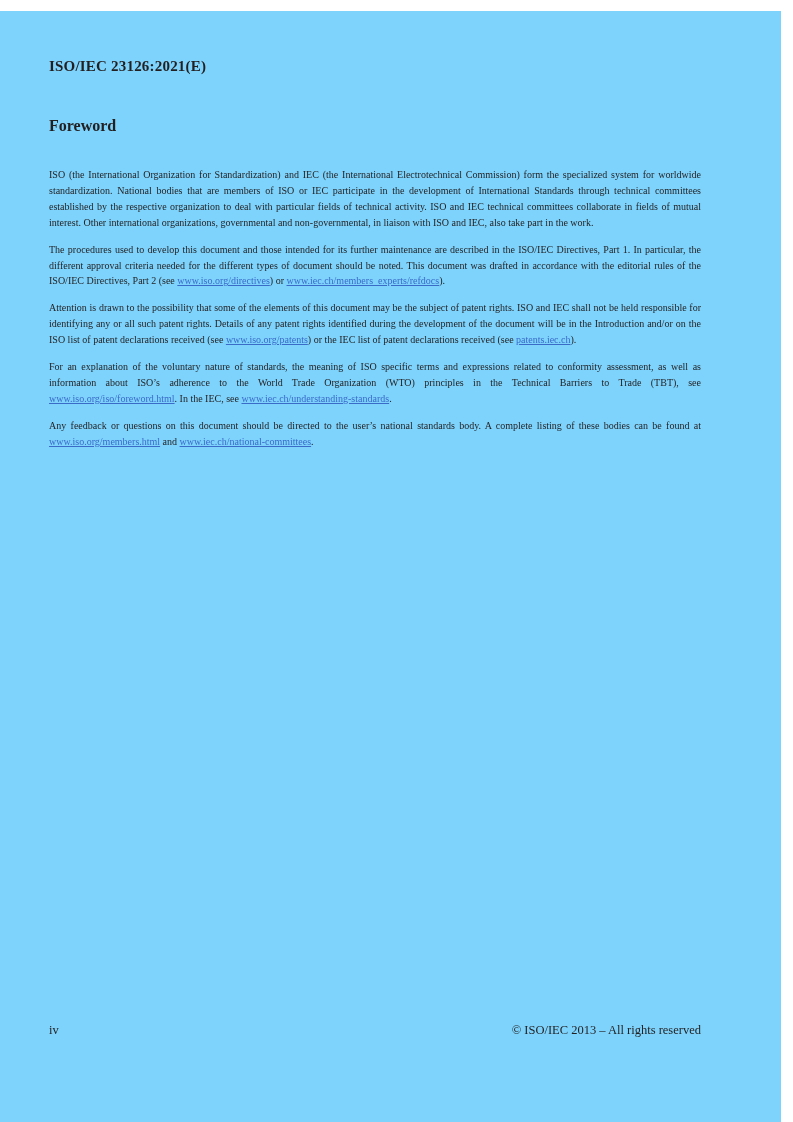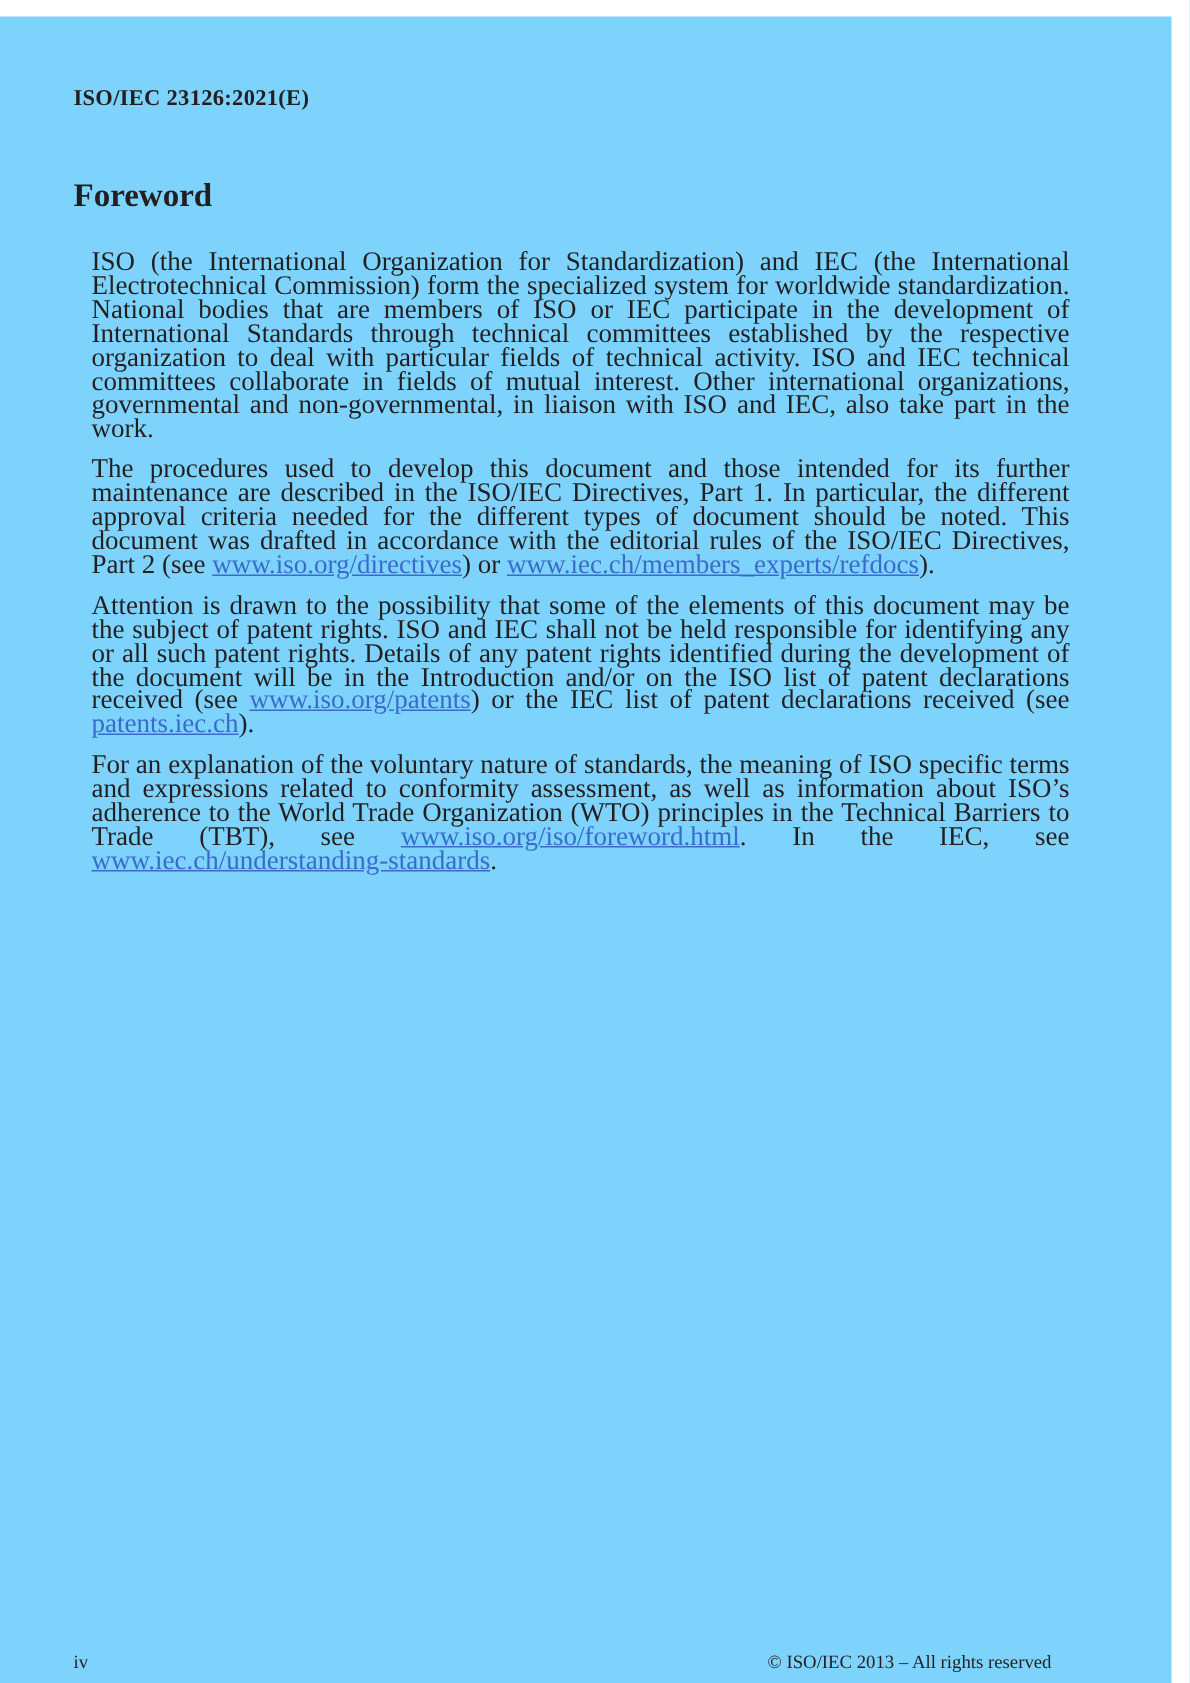--- a/index.html
+++ b/index.html
@@ -19,41 +19,41 @@
     top: 47px;
     left: 49px;
     font-size: 15px;
     font-weight: bold;
     letter-spacing: 0.2px;
   }
   .doc-title {
     position: absolute;
     top: 106px;
     left: 49px;
-    font-size: 22px;
+    font-size: 16px;
     font-weight: bold;
   }
   .doc-body {
     position: absolute;
     top: 156px;
-    left: 61px;
+    left: 49px;
     width: 652px;
-    font-size: 18px;
+    font-size: 10px;
     line-height: 15.9px;
     text-align: justify;
   }
   .para { margin-bottom: 11px; }
   .para em { font-style: italic; }
   a.doc-link {
     color: #3a6bc9;
     overflow-wrap: break-word;
   }
   .doc-footer {
     position: absolute;
-    top: 1090px;
+    top: 1012px;
     left: 49px;
     width: 652px;
     display: flex;
     justify-content: space-between;
     align-items: baseline;
     font-size: 12.5px;
   }
 </style>
 </head>
 <body>
@@ -62,20 +62,21 @@
 
   <div class="doc-header">ISO/IEC 23126:2021(E)</div>
 
   <h1 class="doc-title">Foreword</h1>
 
   <div class="doc-body">
       <p class="para">ISO (the International Organization for Standardization) and IEC (the International Electrotechnical Commission) form the specialized system for worldwide standardization. National bodies that are members of ISO or IEC participate in the development of International Standards through technical committees established by the respective organization to deal with particular fields of technical activity. ISO and IEC technical committees collaborate in fields of mutual interest. Other international organizations, governmental and non-governmental, in liaison with ISO and IEC, also take part in the work.</p>
       <p class="para">The procedures used to develop this document and those intended for its further maintenance are described in the ISO/IEC Directives, Part 1. In particular, the different approval criteria needed for the different types of document should be noted. This document was drafted in accordance with the editorial rules of the ISO/IEC Directives, Part 2 (see <a href="#" class="doc-link">www.iso.org/directives</a>) or <a href="#" class="doc-link">www.iec.ch/members_experts/refdocs</a>).</p>
       <p class="para">Attention is drawn to the possibility that some of the elements of this document may be the subject of patent rights. ISO and IEC shall not be held responsible for identifying any or all such patent rights. Details of any patent rights identified during the development of the document will be in the Introduction and/or on the ISO list of patent declarations received (see <a href="#" class="doc-link">www.iso.org/patents</a>) or the IEC list of patent declarations received (see <a href="#" class="doc-link">patents.iec.ch</a>).</p>
       <p class="para">For an explanation of the voluntary nature of standards, the meaning of ISO specific terms and expressions related to conformity assessment, as well as information about ISO’s adherence to the World Trade Organization (WTO) principles in the Technical Barriers to Trade (TBT), see <a href="#" class="doc-link">www.iso.org/iso/foreword.html</a>. In the IEC, see <a href="#" class="doc-link">www.iec.ch/understanding-standards</a>.</p>
+      <p class="para">Any feedback or questions on this document should be directed to the user’s national standards body. A complete listing of these bodies can be found at <a href="#" class="doc-link">www.iso.org/members.html</a> and <a href="#" class="doc-link">www.iec.ch/national-committees</a>.</p>
     </div>
 
   <div class="doc-footer">
     <span>iv</span>
     <span>© ISO/IEC 2013 – All rights reserved</span>
   </div>
 
 </div>
 
 </body></html>

